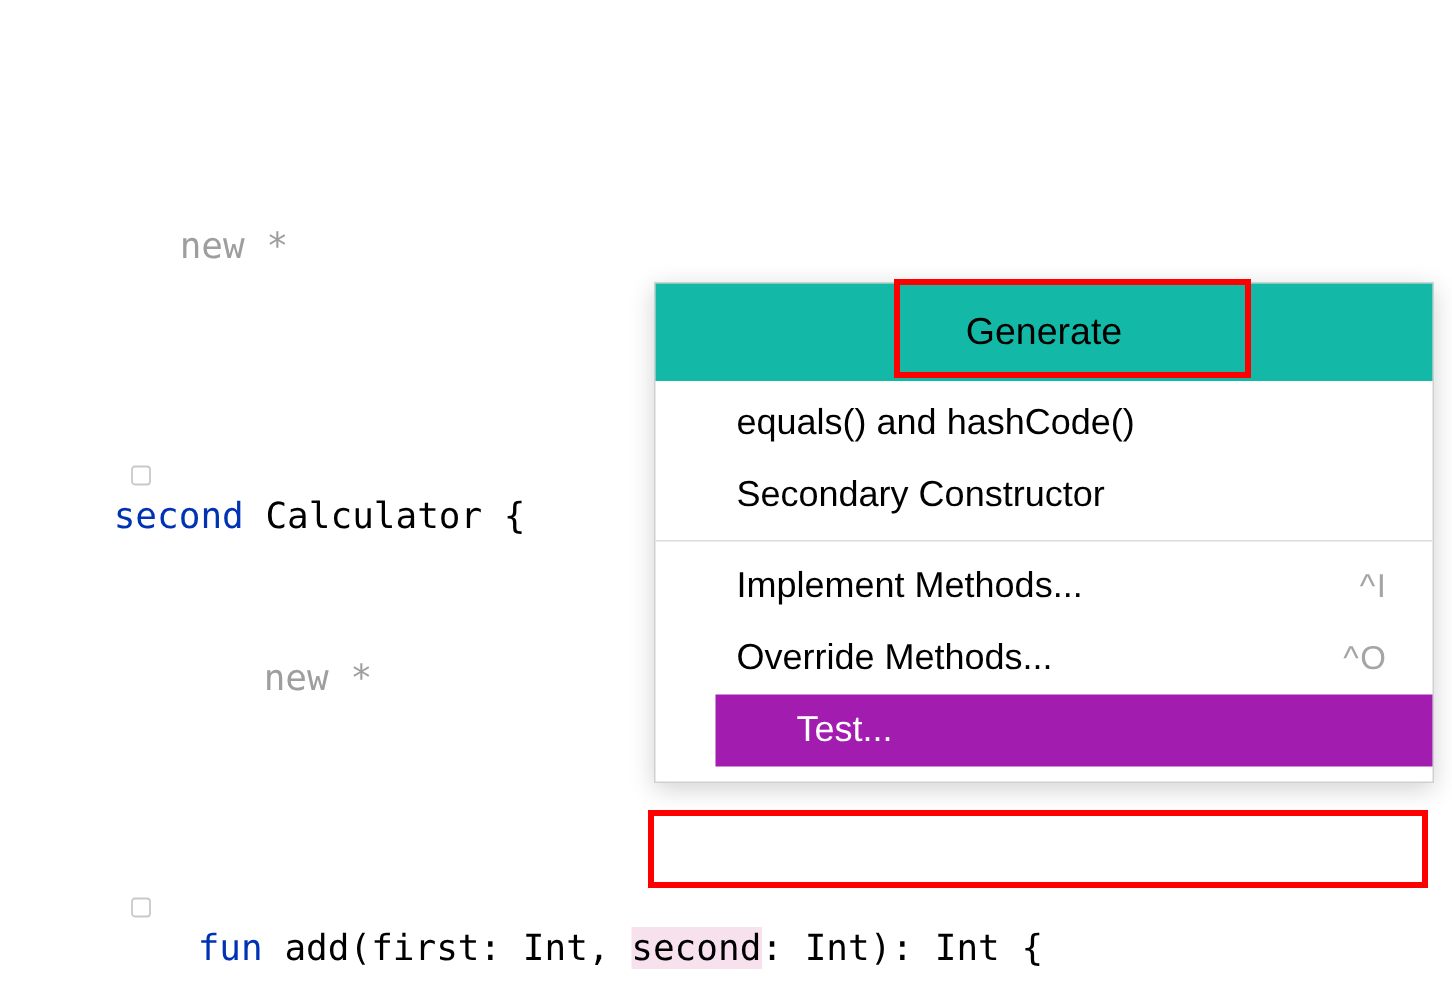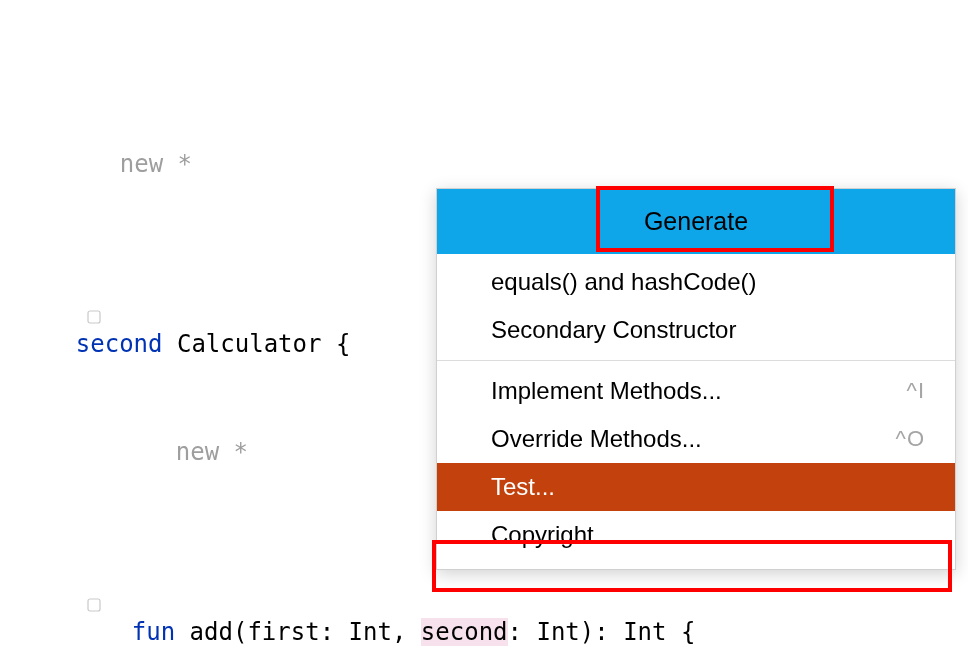--- a/index.html
+++ b/index.html
@@ -61,21 +61,21 @@
     left: 436px;
     top: 188px;
     width: 520px;
     background: #ffffff;
     border: 1px solid #d0d0d0;
     box-shadow: 0 4px 16px rgba(0,0,0,0.18);
     font-size: 24px;
   }
 
   .popup-title {
-    background: #0ea5e9;
+    background: #14b8a6;
     text-align: center;
     padding: 18px 0;
     font-size: 25px;
     color: #000000;
   }
 
   .popup-body { padding: 4px 0 10px 0; }
 
   .popup-item {
     display: flex;
@@ -86,22 +86,23 @@
     cursor: default;
   }
 
   .popup-item .shortcut {
     color: #a5a5a5;
     font-size: 22px;
     letter-spacing: 1px;
   }
 
   .popup-item.selected {
-    background: #c2410c;
+    background: #a21caf;
     color: #ffffff;
+    margin-left: 40px;
   }
 
   .divider {
     height: 1px;
     background: #dcdcdc;
     margin: 6px 0;
   }
 
   
   .red-box {
@@ -169,21 +170,17 @@
       <span class="shortcut">^I</span>
     </div>
     <div class="popup-item">
       <span>Override Methods...</span>
       <span class="shortcut">^O</span>
     </div>
     <div class="popup-item selected">
       <span>Test...</span>
       <span class="shortcut"></span>
     </div>
-    <div class="popup-item">
-      <span>Copyright</span>
-      <span class="shortcut"></span>
-    </div>
   </div>
 </div>
 
 <div class="red-box" style="left:596px; top:186px; width:238px; height:66px;"></div>
 <div class="red-box" style="left:432px; top:540px; width:520px; height:52px;"></div>
 
 </body></html>

